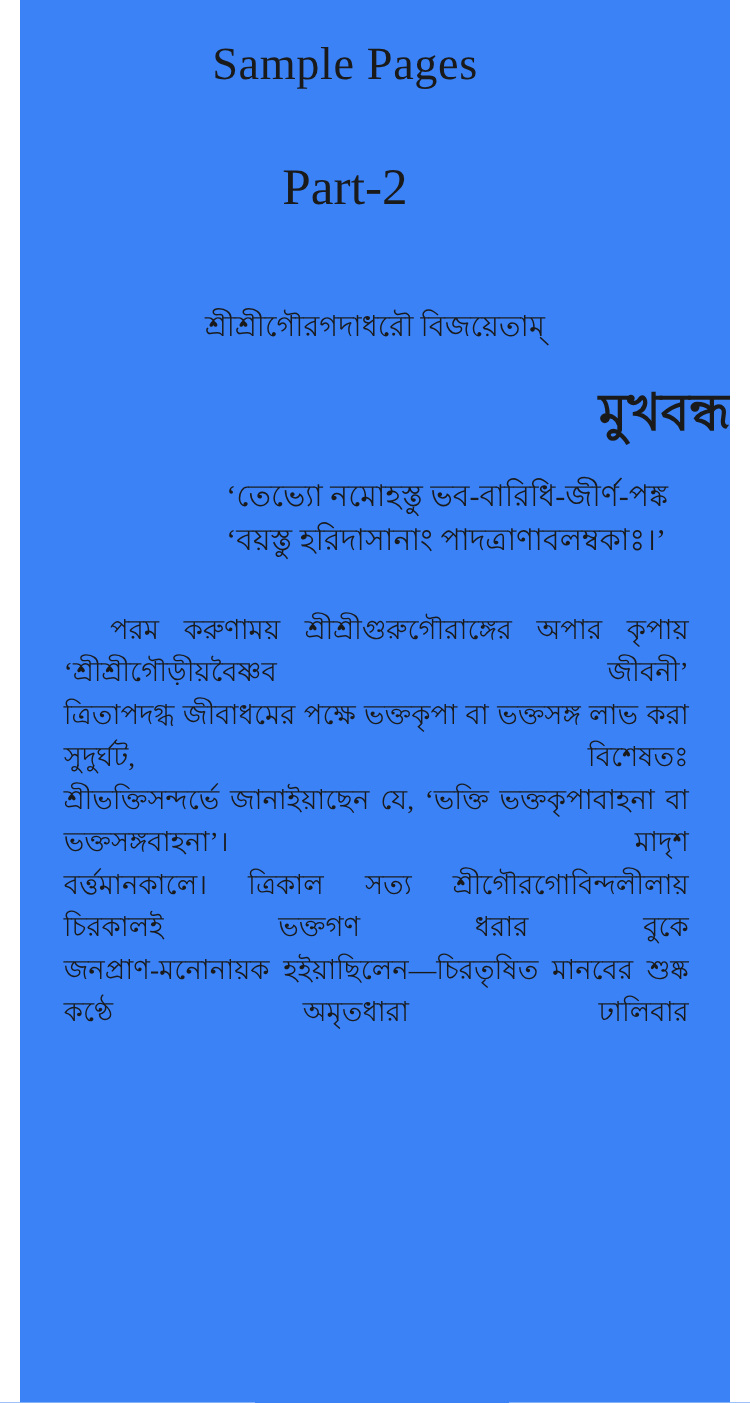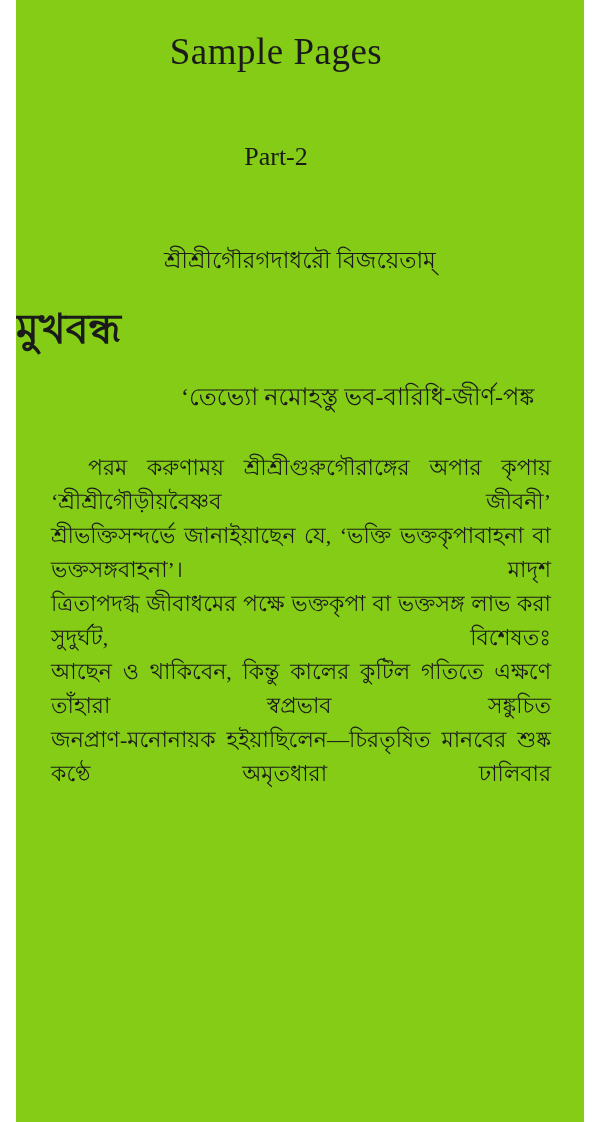--- a/index.html
+++ b/index.html
@@ -5,47 +5,47 @@
   html, body { margin: 0; padding: 0; }
   body {
     background: #ffffff;
     font-family: "Liberation Serif", "DejaVu Serif", serif;
   }
   .page {
     position: relative;
     width: 568px;
     height: 1122px;
     margin: 0 auto;
-    background: #84cc16;
+    background: #3b82f6;
     color: #1a1a1a;
     overflow: hidden;
   }
   .en-block {
     width: 520px;           
     text-align: center;
   }
   .title-en {
     padding-top: 30px;
     font-size: 37px;
     font-weight: 500;
     letter-spacing: 0.5px;
   }
   .part-en {
-    margin-top: 69px;
-    font-size: 26px;
+    margin-top: 52px;
+    font-size: 41px;
     font-weight: 500;
   }
   .invocation {
     margin-top: 70px;
     text-align: center;
     font-size: 23px;
   }
   .heading {
     margin-top: 16px;
-    text-align: left;
+    text-align: right;
     font-size: 41px;
     font-weight: 700;
   }
   .verse {
     margin-top: 14px;
     margin-left: 165px;
     font-size: 24px;
     line-height: 35px;
     white-space: nowrap;
   }
@@ -72,24 +72,25 @@
     <div class="title-en">Sample Pages</div>
     <div class="part-en">Part-2</div>
   </div>
 
   <div class="invocation" lang="bn">শ্রীশ্রীগৌরগদাধরৌ বিজয়েতাম্</div>
 
   <div class="heading" lang="bn">মুখবন্ধ</div>
 
   <div class="verse" lang="bn">
     <div>‘তেভ্যো নমোহস্তু ভব-বারিধি-জীর্ণ-পঙ্ক</div>
+    <div>‘বয়স্তু হরিদাসানাং পাদত্রাণাবলম্বকাঃ।’</div>
   </div>
 
   <div class="paragraph" lang="bn">
     <div class="para-line first">পরম করুণাময় শ্রীশ্রীগুরুগৌরাঙ্গের অপার কৃপায় ‘শ্রীশ্রীগৌড়ীয়বৈষ্ণব জীবনী’</div>
+    <div class="para-line">ত্রিতাপদগ্ধ জীবাধমের পক্ষে ভক্তকৃপা বা ভক্তসঙ্গ লাভ করা সুদুর্ঘট, বিশেষতঃ</div>
     <div class="para-line">শ্রীভক্তিসন্দর্ভে জানাইয়াছেন যে, ‘ভক্তি ভক্তকৃপাবাহনা বা ভক্তসঙ্গবাহনা’। মাদৃশ</div>
-    <div class="para-line">ত্রিতাপদগ্ধ জীবাধমের পক্ষে ভক্তকৃপা বা ভক্তসঙ্গ লাভ করা সুদুর্ঘট, বিশেষতঃ</div>
-    <div class="para-line">আছেন ও থাকিবেন, কিন্তু কালের কুটিল গতিতে এক্ষণে তাঁহারা স্বপ্রভাব সঙ্কুচিত</div>
+    <div class="para-line">বর্ত্তমানকালে। ত্রিকাল সত্য শ্রীগৌরগোবিন্দলীলায় চিরকালই ভক্তগণ ধরার বুকে</div>
     <div class="para-line">জনপ্রাণ-মনোনায়ক হইয়াছিলেন—চিরতৃষিত মানবের শুষ্ক কণ্ঠে অমৃতধারা ঢালিবার</div>
 
   </div>
 
 </div>
 
 </body></html>

